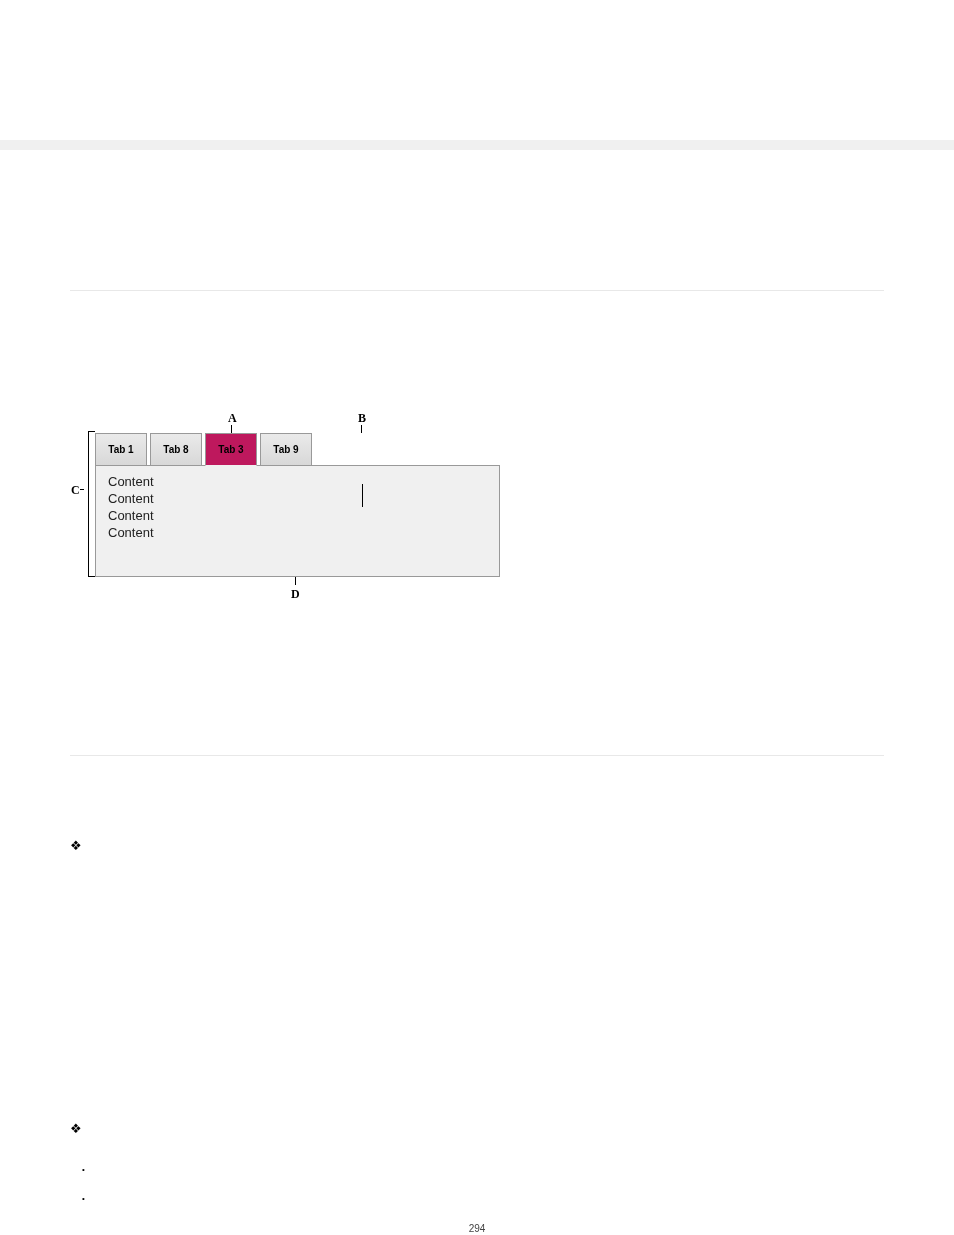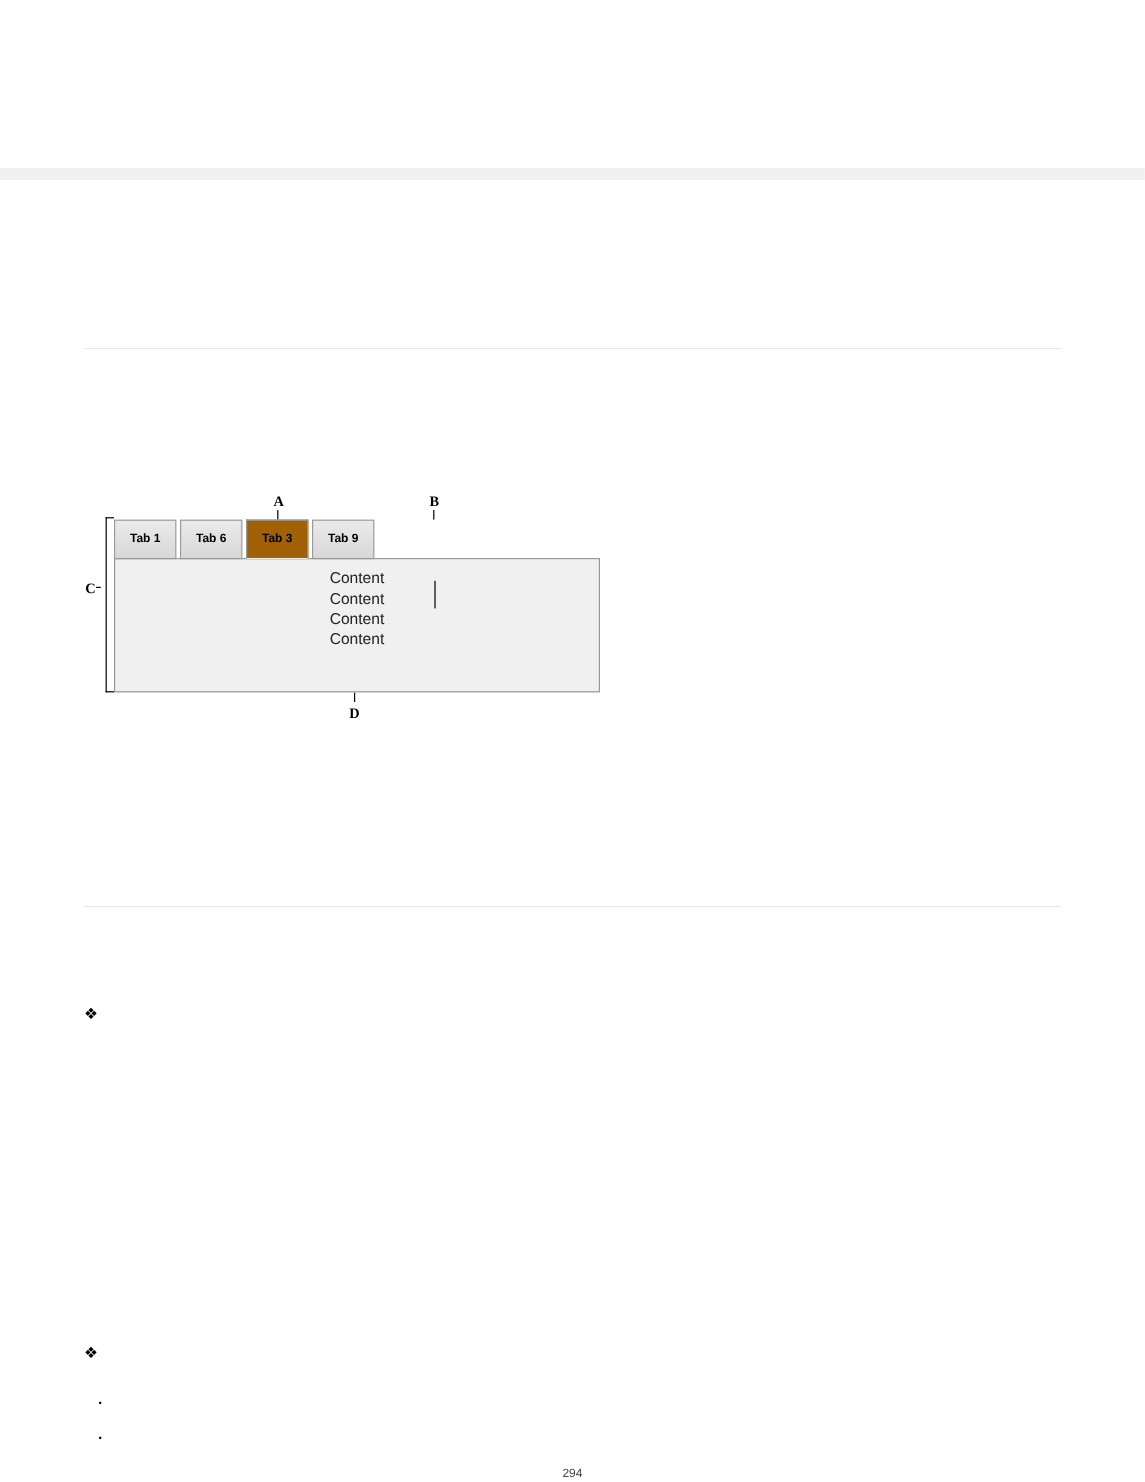--- a/index.html
+++ b/index.html
@@ -97,40 +97,39 @@
       font-size: 10px;
       padding: 10px 0;
       width: 50px;
       text-align: center;
       border: 1px solid #999;
       background: linear-gradient(#eaeaea, #d8d8d8);
       margin-right: 3px;
       cursor: pointer;
     }
     .tab.active {
-      background: #a16207;
+      background: #be185d;
       border-bottom: 1px solid #f0f0f0;
     }
     .tab-panel {
       background: #f0f0f0;
       border: 1px solid #999;
       width: 405px;
       height: 112px;
       margin-top: -1px;
       padding: 8px 12px 4px;
       box-sizing: border-box;
       position: relative;
       z-index: 1;
     }
     .tab-content-line {
       font-family: Verdana, Geneva, sans-serif;
       font-size: 13px;
       color: #222;
       line-height: 1.3;
-      text-align: center;
     }
     .marker-line-B-inner {
       position: absolute;
       left: 266px;
       top: 18px;
       width: 1px;
       height: 23px;
       background: #000;
     }
     .marker-D-area {
@@ -203,21 +202,21 @@
       <span class="marker-line-top line-B"></span>
     </div>
 
     <div class="tab-widget">
       <div class="bracket-left"></div>
       <span class="marker-C">C</span>
       <span class="marker-C-dash"></span>
 
       <div class="tabs-row">
         <div class="tab">Tab 1</div>
-        <div class="tab">Tab 6</div>
+        <div class="tab">Tab 8</div>
         <div class="tab active">Tab 3</div>
         <div class="tab">Tab 9</div>
       </div>
 
       <div class="tab-panel">
         <span class="marker-line-B-inner"></span>
         <div class="tab-content-line">Content</div>
         <div class="tab-content-line">Content</div>
         <div class="tab-content-line">Content</div>
         <div class="tab-content-line">Content</div>

